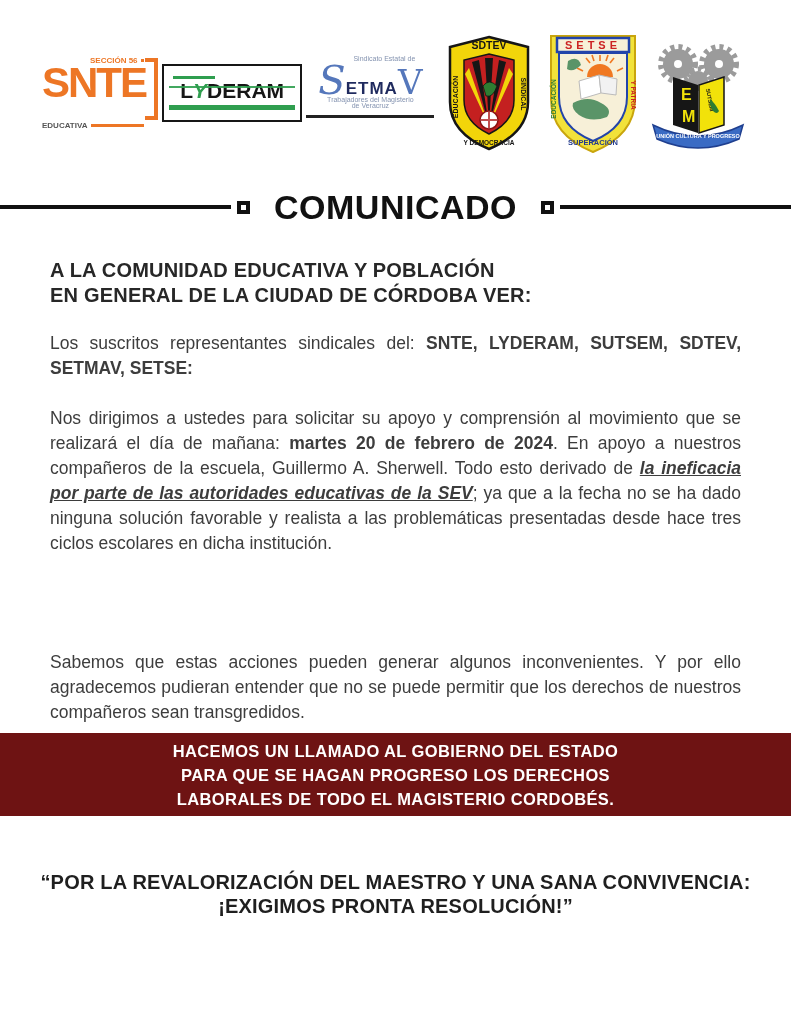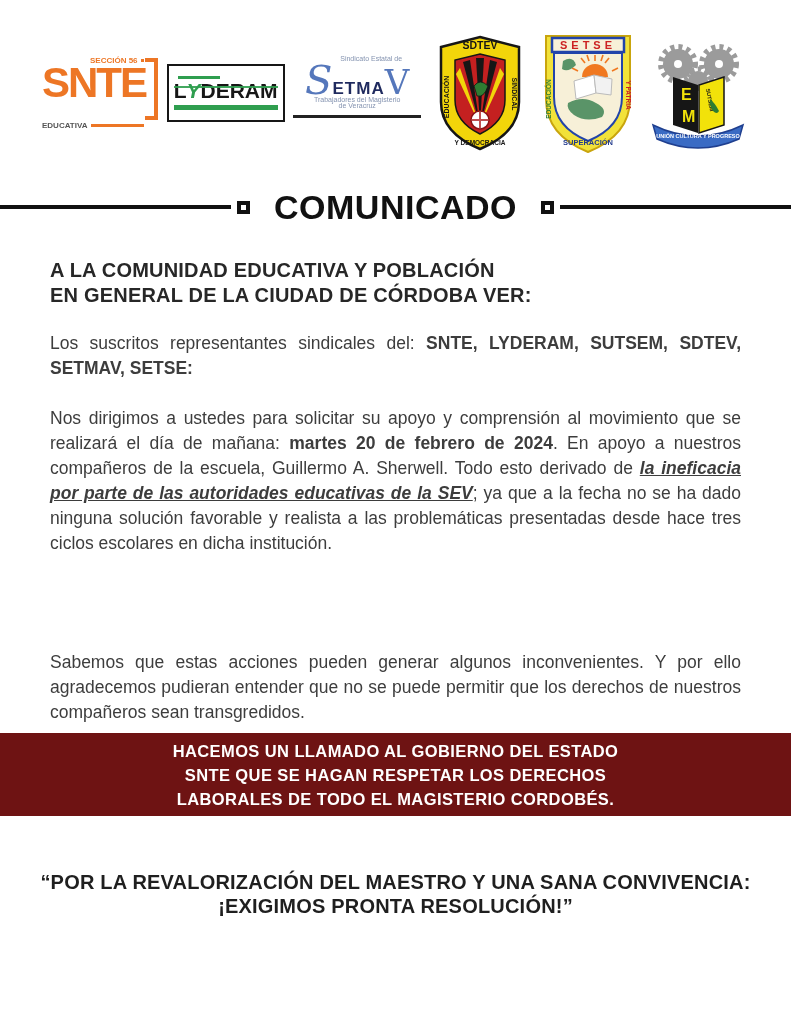--- a/index.html
+++ b/index.html
@@ -20,21 +20,21 @@
   .snte { position:relative; width:116px; height:74px; }
   .snte .word { position:absolute; left:0; top:6px; font-size:42px; font-weight:800; letter-spacing:-2px; color:#ed7625; line-height:1; }
   .snte .seccion { position:absolute; top:0; left:48px; right:14px; font-size:8px; font-weight:700; color:#ed7625; white-space:nowrap; border-bottom:0; display:flex; align-items:center; gap:3px; }
   .snte .seccion:after { content:""; flex:1; height:3px; background:#ed7625; }
   .snte .region { position:absolute; bottom:0; left:0; right:14px; font-size:8px; font-weight:700; color:#555; display:flex; align-items:center; gap:4px; }
   .snte .region:after { content:""; flex:1; height:3px; background:#ed7625; }
   .snte .bracket { position:absolute; right:0; top:2px; width:13px; height:62px;
     border:4px solid #ed7625; border-left:none; }
 
   
-  .lyderam { width:118px; height:58px; border:2px solid #161616; background:#fff;
+  .lyderam { width:140px; height:58px; border:2px solid #161616; background:#fff;
     display:flex; flex-direction:column; align-items:center; justify-content:center; padding:3px 5px; }
   .lyderam .tinybar { width:42px; height:3px; background:#2f9e4f; align-self:flex-start; margin-left:4px; }
   .lyderam .word { font-size:21px; font-weight:800; color:#161616; line-height:1.15; letter-spacing:0; }
   .lyderam .swoosh { width:100%; height:2px; background:#2f9e4f; margin-top:-17px; margin-bottom:15px; opacity:.9; }
   .lyderam .bottombar { width:100%; height:5px; background:#2f9e4f; margin-top:2px; }
 
   
   .setmav { width:128px; height:76px; position:relative; text-align:center; }
   .setmav .top { font-size:7px; color:#8493b0; margin-left:28px; }
   .setmav .row { display:flex; align-items:baseline; justify-content:center; line-height:.9; }
@@ -184,21 +184,21 @@
     <div>A LA COMUNIDAD EDUCATIVA Y POBLACIÓN</div>
     <div>EN GENERAL DE LA CIUDAD DE CÓRDOBA VER:</div>
   </div>
 
   <p class="para p1"><span>Los suscritos representantes sindicales del: </span><span style="font-weight: 700;">SNTE, LYDERAM, SUTSEM, SDTEV, SETMAV, SETSE:</span></p>
   <p class="para p2"><span>Nos dirigimos a ustedes para solicitar su apoyo y comprensión al movimiento que se realizará el día de mañana: </span><span style="font-weight: 700;">martes 20 de febrero de 2024</span><span>. En apoyo a nuestros compañeros de la escuela, Guillermo A. Sherwell. Todo esto derivado de </span><span style="font-weight: 700; font-style: italic; text-decoration: underline;">la ineficacia por parte de las autoridades educativas de la SEV</span><span>; ya que a la fecha no se ha dado ninguna solución favorable y realista a las problemáticas presentadas desde hace tres ciclos escolares en dicha institución.</span></p>
   <p class="para p3"><span>Sabemos que estas acciones pueden generar algunos inconvenientes. Y por ello agradecemos pudieran entender que no se puede permitir que los derechos de nuestros compañeros sean transgredidos.</span></p>
 
   <div class="banner" style="background-color: rgb(110, 19, 19);">
     <div>HACEMOS UN LLAMADO AL GOBIERNO DEL ESTADO</div>
-    <div>SNTE QUE SE HAGAN RESPETAR LOS DERECHOS</div>
+    <div>PARA QUE SE HAGAN PROGRESO LOS DERECHOS</div>
     <div>LABORALES DE TODO EL MAGISTERIO CORDOBÉS.</div>
   </div>
 
   <div class="closing">
     <div>“POR LA REVALORIZACIÓN DEL MAESTRO Y UNA SANA CONVIVENCIA:</div>
     <div>¡EXIGIMOS PRONTA RESOLUCIÓN!”</div>
   </div>
 
 </div>
 

